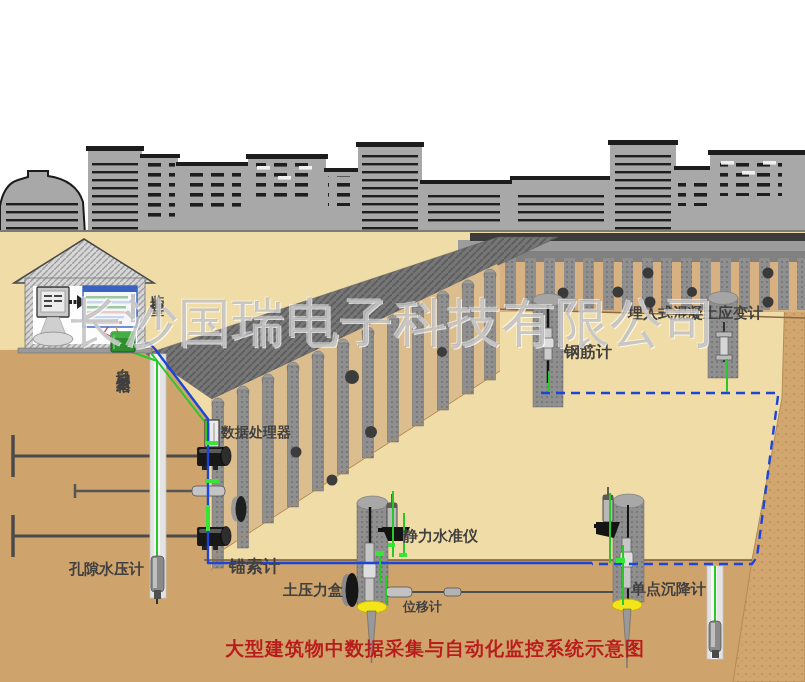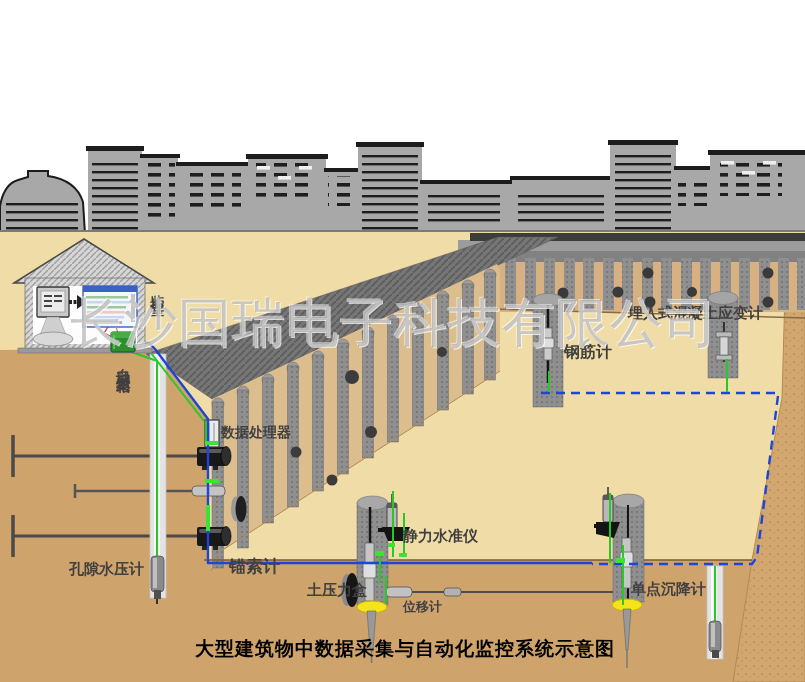--- a/index.html
+++ b/index.html
@@ -14,22 +14,22 @@
   }
   .v-lbl{
     writing-mode:vertical-rl;text-orientation:upright;letter-spacing:3px;
   }
   #watermark{
     position:absolute;left:70px;top:288px;font-size:53px;letter-spacing:1px;
     color:rgba(158,158,158,0.55);font-weight:400;white-space:nowrap;
     text-shadow:1px 1px 0 rgba(255,255,255,0.75),-1px -1px 0 rgba(255,255,255,0.55);
   }
   #caption{
-    position:absolute;left:165px;top:636px;width:480px;text-align:center;
-    font-size:19px;font-weight:700;letter-spacing:1px;color:#000000;
+    position:absolute;left:165px;top:636px;width:480px;text-align:right;
+    font-size:19px;font-weight:700;letter-spacing:1px;color:#b91c1c;
   }
 </style>
 </head>
 <body>
 
 <div id="stage">
 
 <svg id="scene-svg" width="805" height="682" viewBox="0 0 805 682">
   <defs>
     <pattern id="pStripe" width="10" height="8" patternUnits="userSpaceOnUse">
@@ -380,21 +380,21 @@
       <line x1="114" y1="335" x2="114" y2="349" stroke="#6cc86c" stroke-width="1.5"></line>
     </g>
   </g>
 </svg>
 
   <div class="lbl v-lbl" style="left:149px;top:284px;font-size:14px;">监控室</div>
   <div class="lbl v-lbl" style="left:115px;top:356px;font-size:14.5px;">自动采集箱</div>
   <div class="lbl" style="left:221px;top:426px;font-size:14px;">数据处理器</div>
   <div class="lbl" style="left:229px;top:558px;font-size:17px;">锚索计</div>
   <div class="lbl" style="left:69px;top:562px;font-size:15px;">孔隙水压计</div>
-  <div class="lbl" style="left:283px;top:583px;font-size:15px;margin-left:24px;">土压力盒</div>
+  <div class="lbl" style="left:283px;top:583px;font-size:15px;">土压力盒</div>
   <div class="lbl" style="left:403px;top:529px;font-size:15px;">静力水准仪</div>
   <div class="lbl" style="left:403px;top:600px;font-size:13px;text-align:center;">位移计</div>
   <div class="lbl" style="left:631px;top:582px;font-size:15px;">单点沉降计</div>
   <div class="lbl" style="left:564px;top:344px;font-size:16px;">钢筋计</div>
   <div class="lbl" style="left:628px;top:306px;font-size:15px;">埋入式混凝土应变计</div>
 
   <div id="watermark">长沙国瑞电子科技有限公司</div>
   <div id="caption">大型建筑物中数据采集与自动化监控系统示意图</div>
 </div>
 

